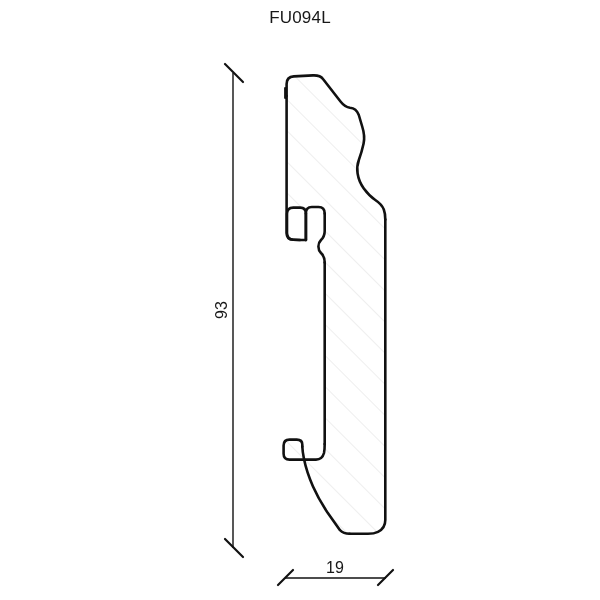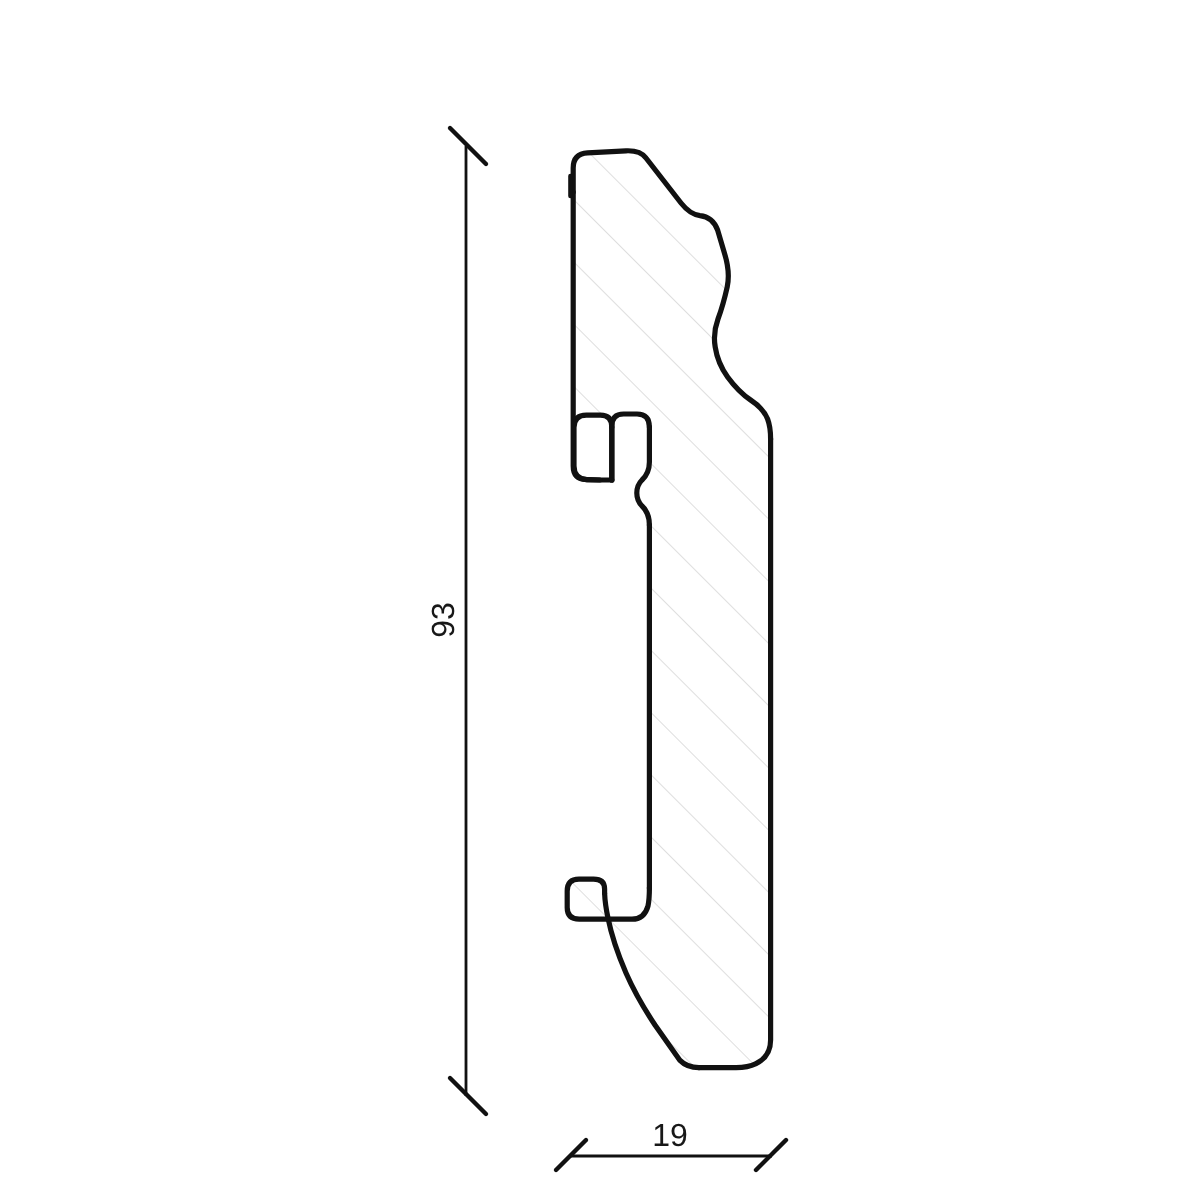--- a/index.html
+++ b/index.html
@@ -46,20 +46,21 @@
     font-family: "Liberation Sans", sans-serif;
     font-size: 16px;
     fill: #181818;
   }
 </style>
 </head>
 <body>
 
 <div id="drawing-root">
 
+  <div id="title-label">FU094L</div>
 
   <svg class="canvas" viewBox="0 0 600 600">
 
     <defs>
 
       <pattern id="hatchPattern" width="22" height="22" patternUnits="userSpaceOnUse" patternTransform="rotate(-45 0 0)">
         <line x1="0" y1="0" x2="0" y2="22" stroke="#dedede" stroke-width="1"></line>
       </pattern>
 
       <path id="profileOutline" d="

